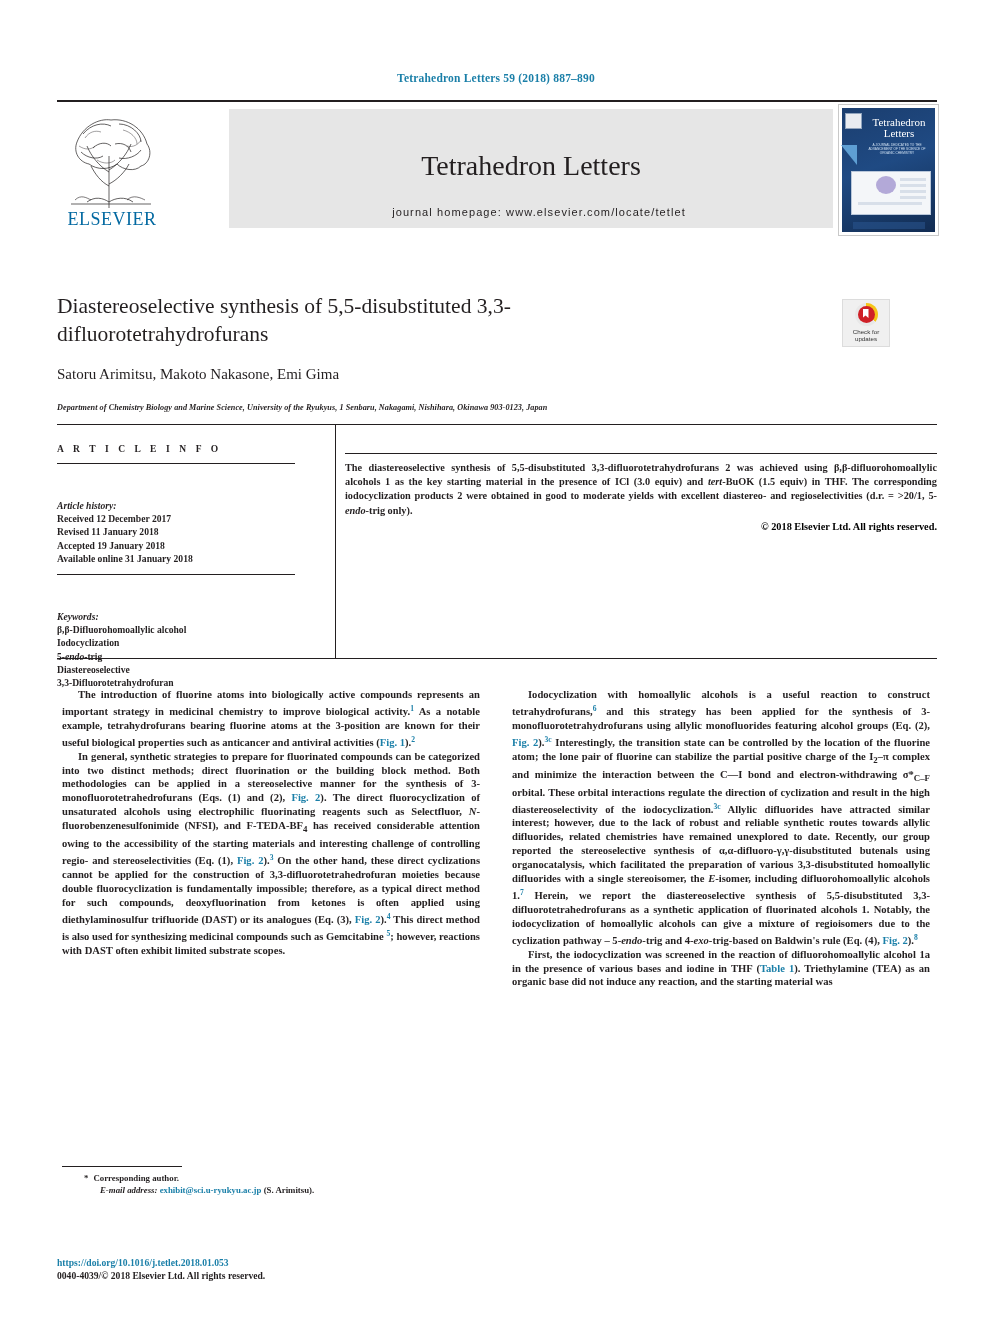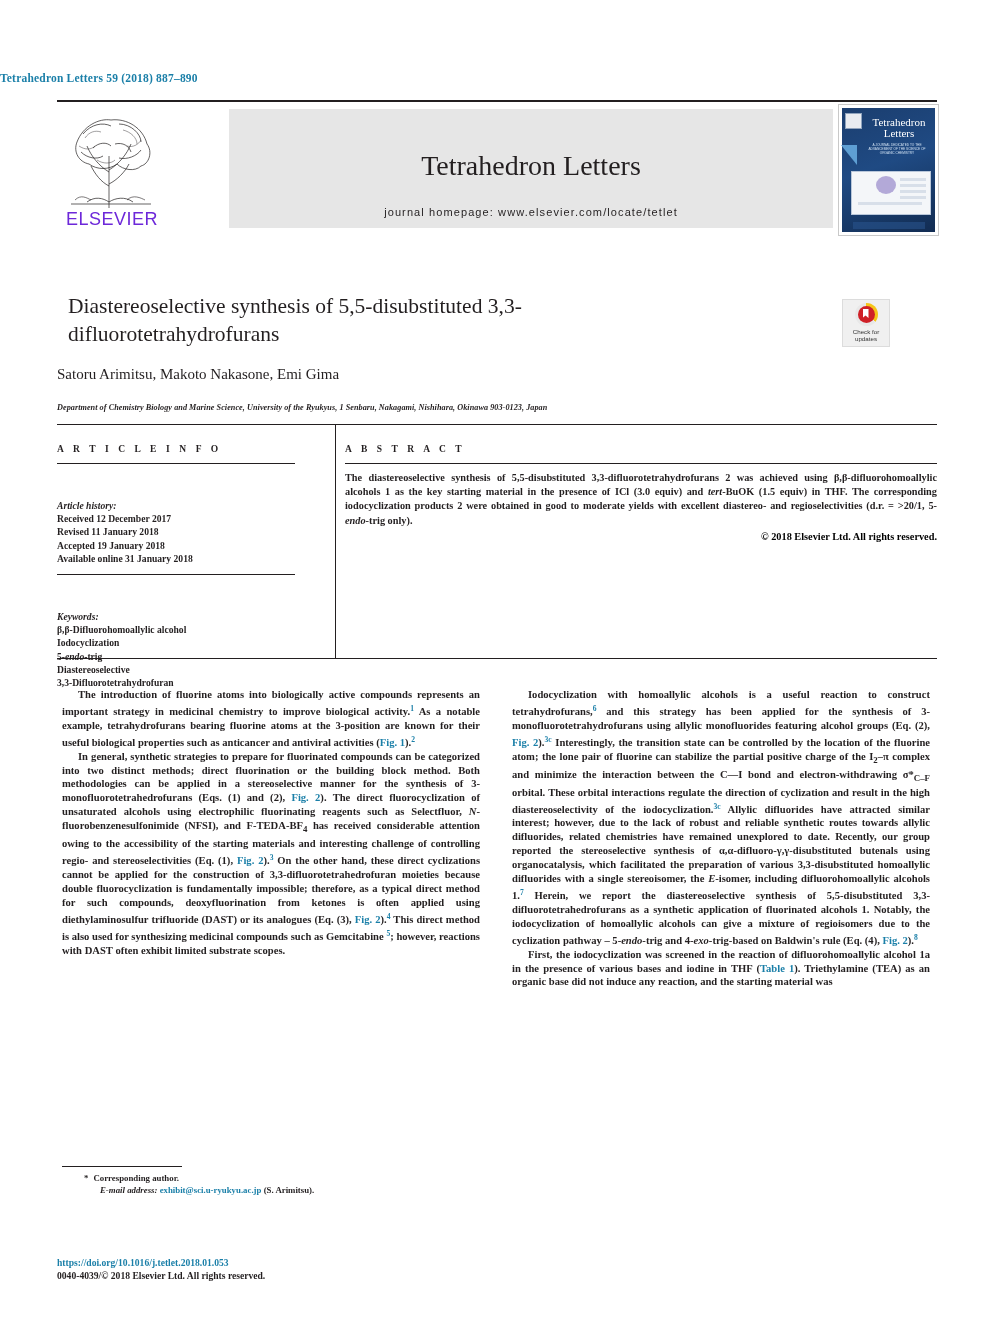--- a/index.html
+++ b/index.html
@@ -9,20 +9,21 @@
     font-family:"Liberation Serif", serif;
     color:#000;
     position:relative;
     overflow:hidden;
   }
   .page { position:relative; width:992px; height:1323px; }
 
   
   .runhead {
     position:absolute; top:72px; left:0; width:992px;
+    text-align:center;
     font-family:"Liberation Serif", serif;
     font-size:11.5px; font-weight:bold;
     color:#1a7fa8; letter-spacing:.2px;
   }
 
   
   .masthead { position:absolute; top:100px; left:57px; width:880px; height:136px; }
   .mast-rule { position:absolute; top:0; left:0; width:880px; height:2px; background:#231f20; }
   .mast-grey {
     position:absolute; top:9px; left:172px; width:604px; height:119px;
@@ -38,30 +39,30 @@
   .mast-journal {
     position:absolute; top:50px; left:172px; width:604px;
     text-align:center; font-size:28px;
     font-family:"Liberation Serif", serif;
     color:#231f20;
   }
   .mast-homepage {
     position:absolute; top:106px; left:172px; width:604px;
     text-align:center; font-size:11px;
     font-family:"Liberation Sans", sans-serif;
-    letter-spacing:1.1px; color:#231f20;
+    letter-spacing:1.1px; color:#231f20;padding-left:8px;
   }
 
   
   .elsevier { position:absolute; top:12px; left:0px; width:110px; height:118px; }
   .elsevier .word {
     position:absolute; bottom:0; left:2px; width:106px;
     text-align:center; font-size:18px; letter-spacing:.5px;
-    font-family:Liberation Sans, sans-serif;
-    color:#6d28d9; font-weight:normal;
+    font-family:Liberation Serif, serif;
+    color:#0369a1; font-weight:normal;
   }
 
   
   .cover {
     position:absolute; top:4px; left:781px; width:99px; height:130px;
     background:#ffffff; border:1px solid #c9c9c9;
     overflow:hidden;
   }
   .cover-inner { position:absolute; inset:3px; background:linear-gradient(160deg,#1b3e6f 0%,#1f4a83 45%,#122c52 100%); }
   .cover-title {
@@ -80,21 +81,21 @@
   }
   .cover-fig .blob { position:absolute; top:4px; left:24px; width:20px; height:18px; border-radius:50%; background:#b3a9d8; }
   .cover-fig .bar  { position:absolute; background:#d8dfe9; }
   .cover-foot { position:absolute; bottom:6px; left:14px; width:72px; height:7px; background:#2a5590; opacity:.55; }
   .cover-icon { position:absolute; top:8px; left:6px; width:15px; height:14px; background:#e9ecf1; border:1px solid #8fa3bd; }
   .cover-tri { position:absolute; top:40px; left:2px; width:0; height:0;
                border-left:16px solid transparent; border-top:20px solid #5e9fd4; }
 
   
   .title {
-    position:absolute; top:292px; left:68px; width:600px;
+    position:absolute; top:292px; left:57px; width:600px;
     font-size:21.5px; line-height:28px; font-weight:normal;
     font-family:"Liberation Serif", serif; color:#231f20;
   }
   .authors {
     position:absolute; top:366px; left:57px; width:600px;
     font-size:15px; font-family:"Liberation Serif", serif; color:#231f20;
   }
   .affil {
     position:absolute; top:403px; left:57px; width:830px;
     font-size:8.2px; font-style:italic; font-weight:bold;
@@ -284,21 +285,20 @@
       <div class="ital">Keywords:</div>
       <div>β,β-Difluorohomoallylic alcohol</div>
       <div>Iodocyclization</div>
       <div>5-<span class="it">endo</span>-trig</div>
       <div>Diastereoselective</div>
       <div>3,3-Difluorotetrahydrofuran</div>
     </div>
   </div>
 
   <div class="abs-col">
-    <div class="sechead">A B S T R A C T</div>
     <div class="abs-rule"></div>
     <div class="abs-body">
       The diastereoselective synthesis of 5,5-disubstituted 3,3-difluorotetrahydrofurans <b>2</b> was achieved using
       β,β-difluorohomoallylic alcohols <b>1</b> as the key starting material in the presence of ICl (3.0 equiv) and
       <span class="it">tert</span>-BuOK (1.5 equiv) in THF. The corresponding iodocyclization products <b>2</b> were
       obtained in good to moderate yields with excellent diastereo- and regioselectivities (d.r. = &gt;20/1,
       5-<span class="it">endo</span>-trig only).
     </div>
     <div class="abs-copy">© 2018 Elsevier Ltd. All rights reserved.</div>
   </div>

